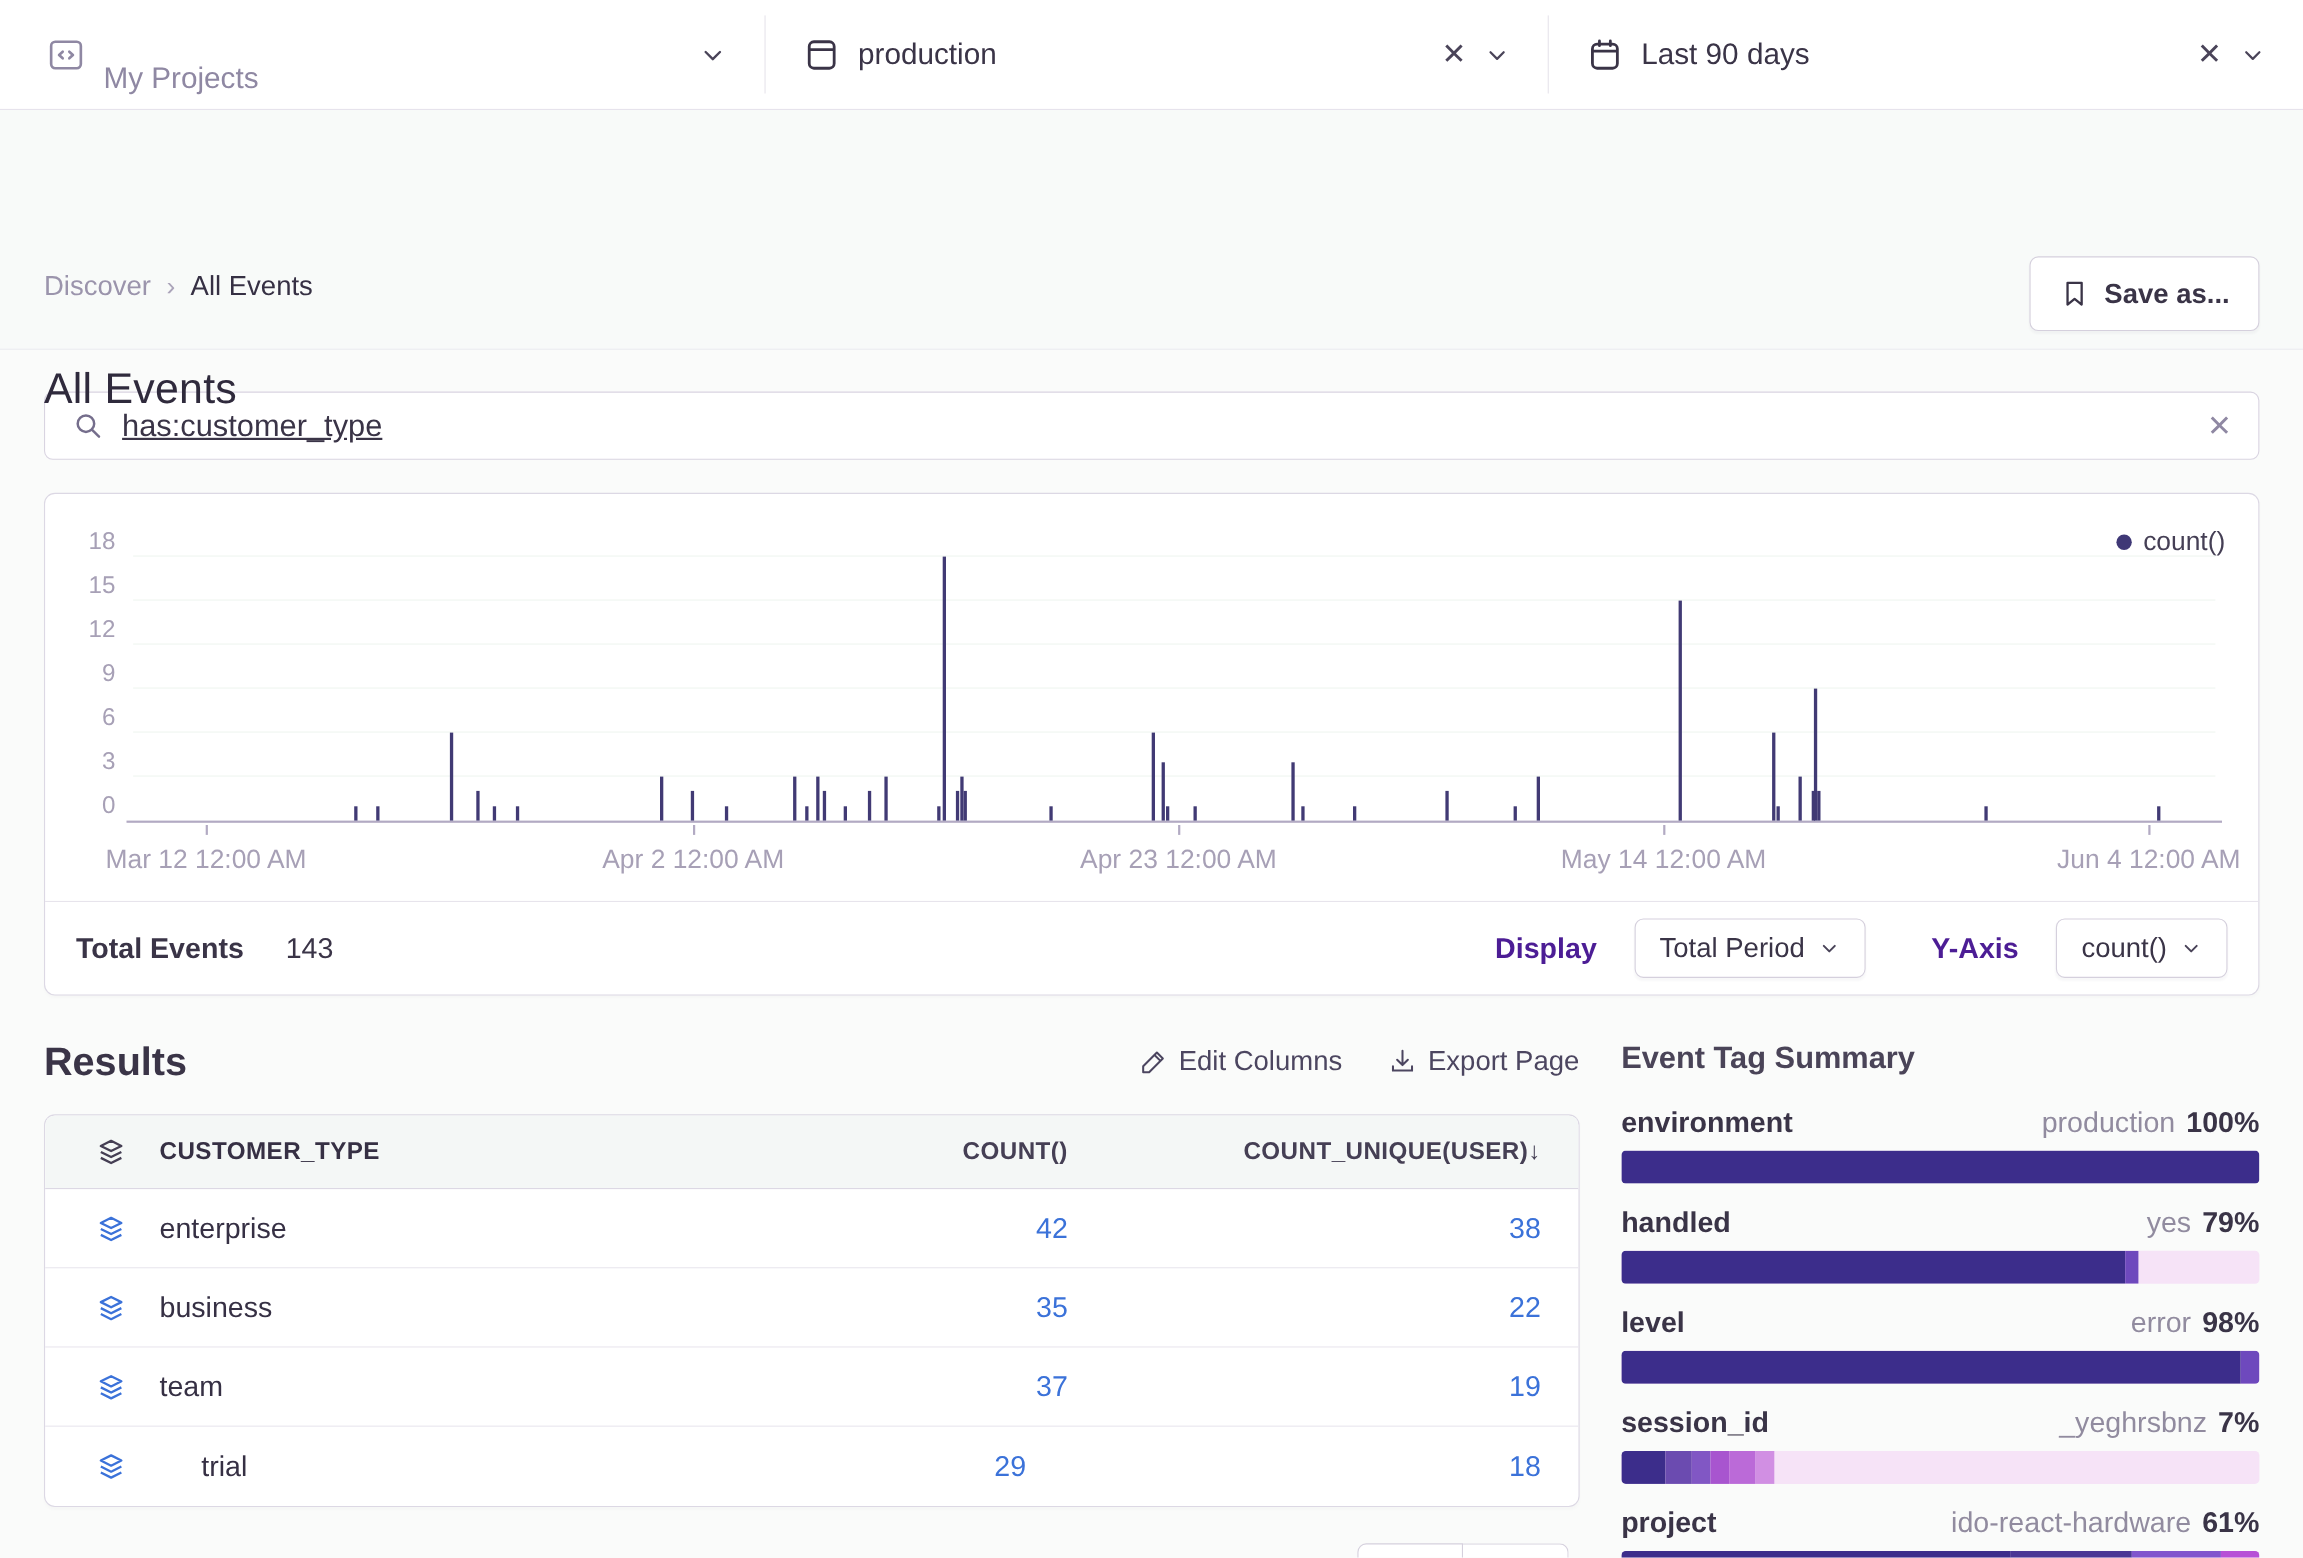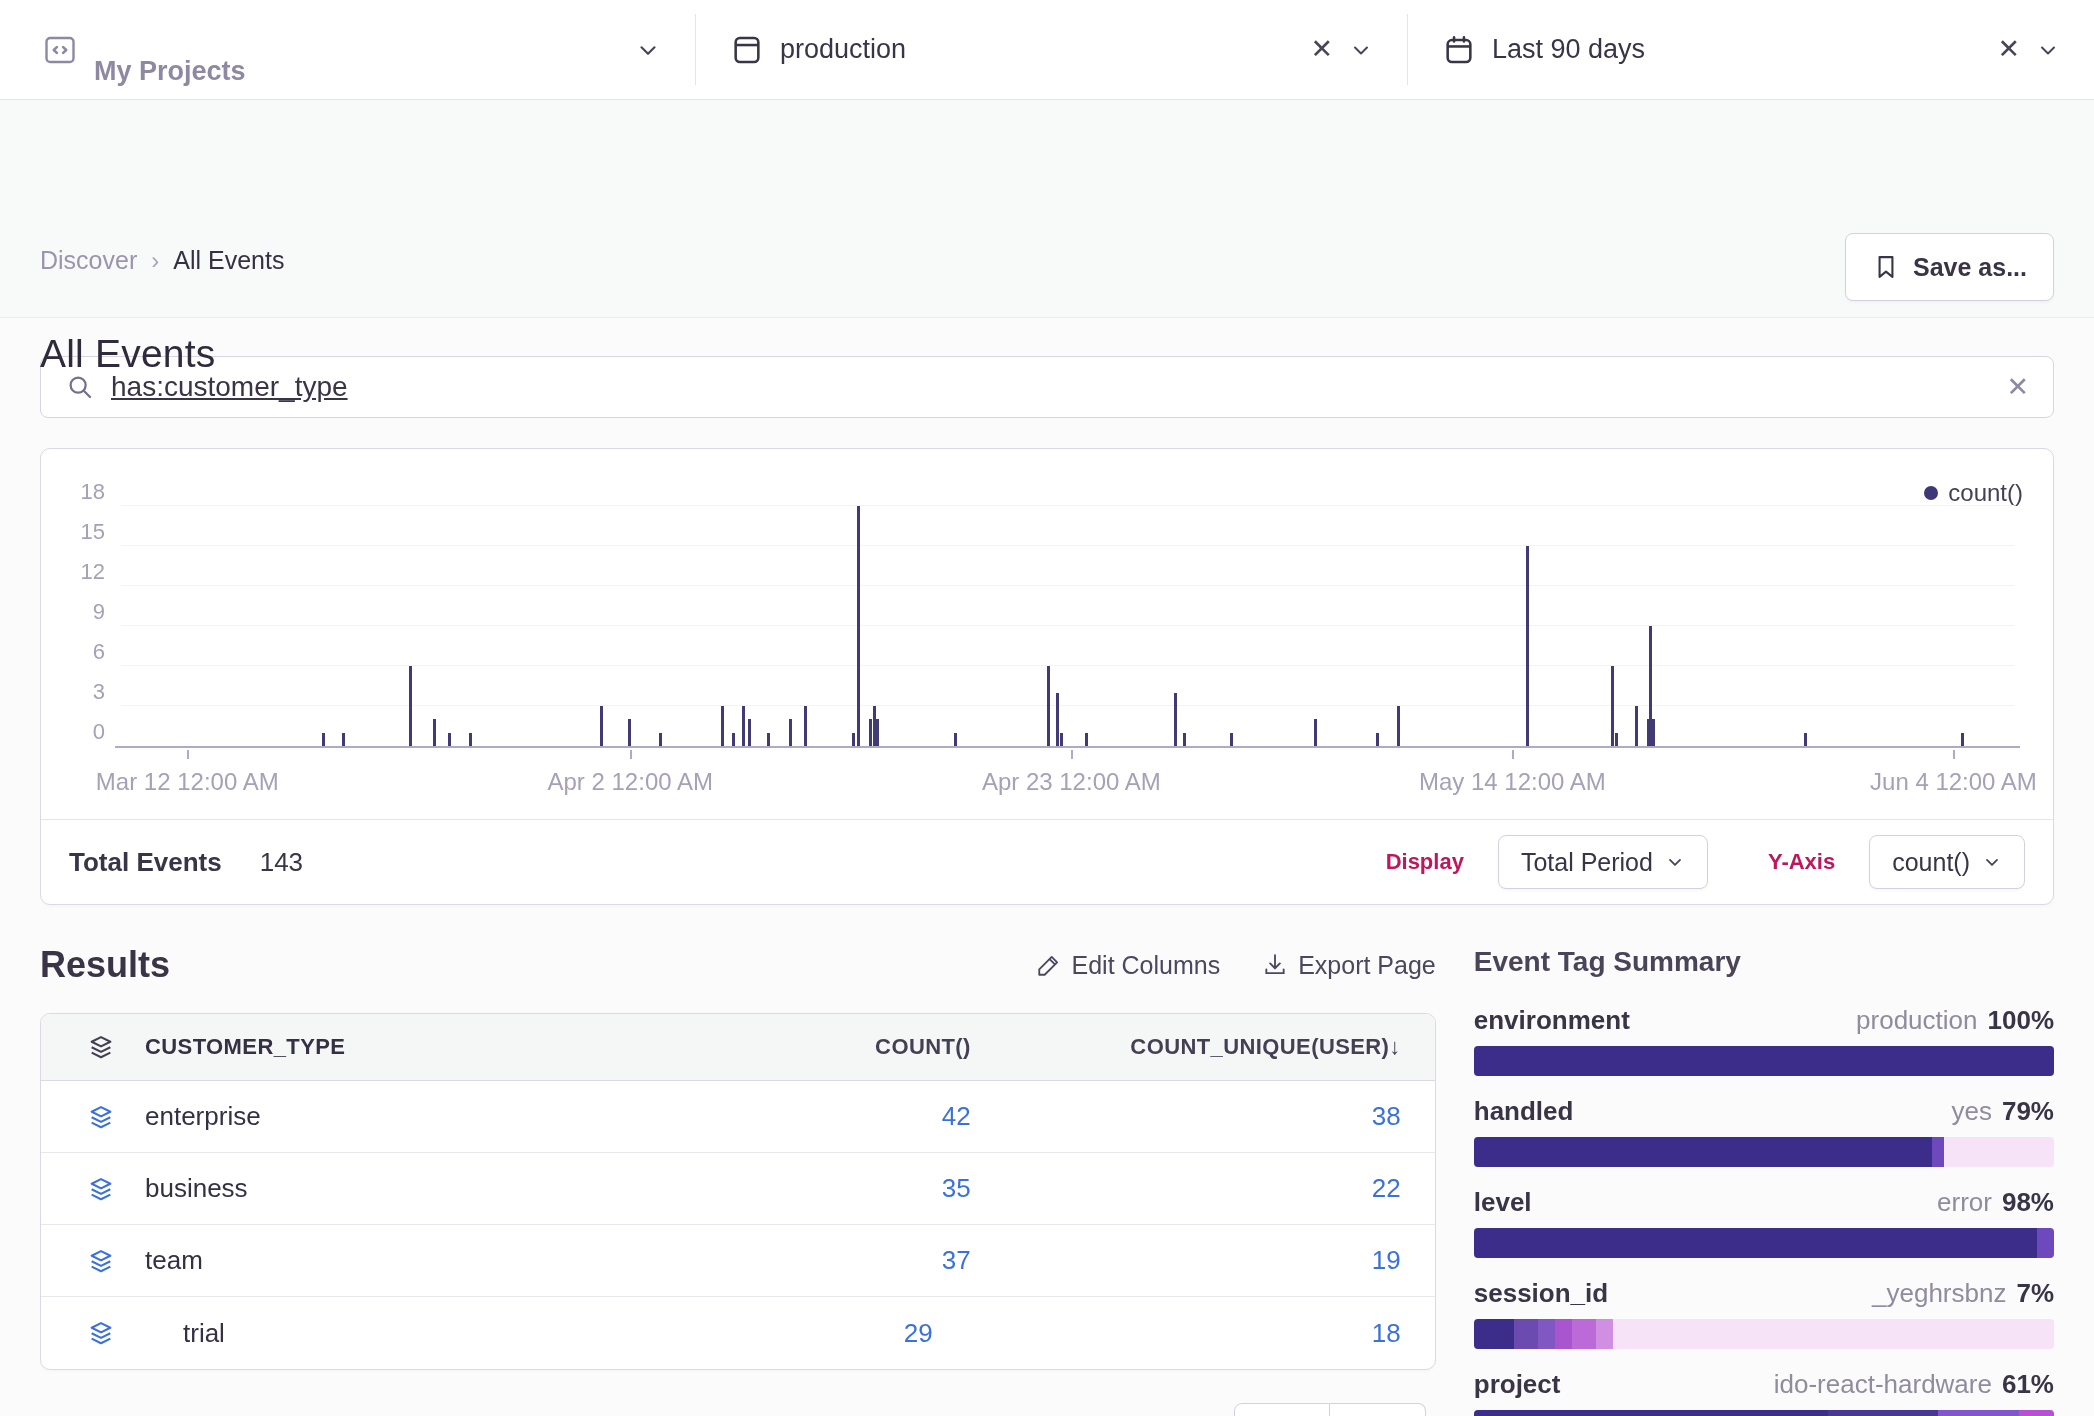--- a/index.html
+++ b/index.html
@@ -6,21 +6,21 @@
   html,body { width:2094px; height:1416px; overflow:hidden; }
   body { font-family:"Liberation Sans", sans-serif; background:#fafbfa; color:#363044; }
 
   
   .topbar { height:100px; background:#ffffff; border-bottom:1px solid #e6e3ec; display:flex; align-items:stretch; }
   .tb-sec { display:flex; align-items:center; gap:16px; padding:0 34px; }
   .tb-sec.s1 { width:695px; padding-left:42px; }
   .tb-sec.s2 { width:711px; }
   .tb-sec.s3 { flex:1; }
   .tb-div { width:1px; background:#e7e4ec; margin:14px 0; }
-  .tb-label-muted { font-size:27px; color:#8f88a3; font-weight:700;margin-top:44px; }
+  .tb-label-muted { font-size:27px; color:#8f88a3; font-weight:400;margin-top:44px; }
   .tb-label-dark { font-size:27px; color:#3a3447; font-weight:500; }
   .spacer { flex:1; }
   .icon-btn { display:flex; align-items:center; justify-content:center; cursor:pointer; background:none; border:none; }
   .x-glyph { font-size:27px; color:#4a4459; line-height:1; }
 
   svg.ic { display:block; }
 
   
   .header-band { background:#f8faf9; border-bottom:1px solid #ececf1; padding:0 40px; height:218px; position:relative; }
   .breadcrumb { position:absolute; top:146px; left:40px; display:flex; align-items:center; gap:14px; font-size:25px; }
@@ -44,21 +44,21 @@
   .gridline { position:absolute; left:0; right:0; height:1px; background:#eff5f0; }
   .ylabel { position:absolute; right:calc(100% + 16px); transform:translateY(-50%); font-size:22px; color:#a7a0b6; white-space:nowrap; }
   .axis-line { position:absolute; left:-6px; right:-6px; top:240px; height:2px; background:#b2aac3; }
   .xtick { position:absolute; top:244px; width:2px; height:9px; background:#b2aac3; }
   .xlabel { position:absolute; top:262px; transform:translateX(-50%); font-size:24px; color:#a7a0b6; white-space:nowrap; }
   .spike { position:absolute; bottom:0; width:3px; background:#413a74; }
 
   .chart-footer { position:absolute; left:0; right:0; bottom:0; height:85px; border-top:1px solid #e7e4ec; display:flex; align-items:center; padding:0 28px; gap:34px; }
   .tf-label { font-size:26px; font-weight:700; color:#3a3447; }
   .tf-value { font-size:26px; color:#3a3447; margin-left:4px; }
-  .ctl-label { font-size:22px; font-weight:700; color:#be185d; }
+  .ctl-label { font-size:26px; font-weight:700; color:#4c1d95; }
   .ctl-btn { height:54px; padding:0 22px; background:#fff; border:1px solid #d5d0dd; border-radius:8px; display:flex; align-items:center; gap:12px; font-size:25px; font-weight:500; color:#3a3447; cursor:pointer; box-shadow:0 2px 2px rgba(40,30,70,0.03); }
 
   
   .results-wrap { display:flex; margin-top:40px; align-items:flex-start; }
   .results-left { width:1400px; }
   .results-right { width:582px; margin-left:38px; }
 
   .results-toolbar { display:flex; align-items:center; height:40px; margin-bottom:28px; }
   .results-heading { font-size:36px; font-weight:700; color:#3a3447; }
   .tool-link { display:flex; align-items:center; gap:10px; font-size:25px; color:#4c4660; cursor:pointer; margin-left:42px; }

